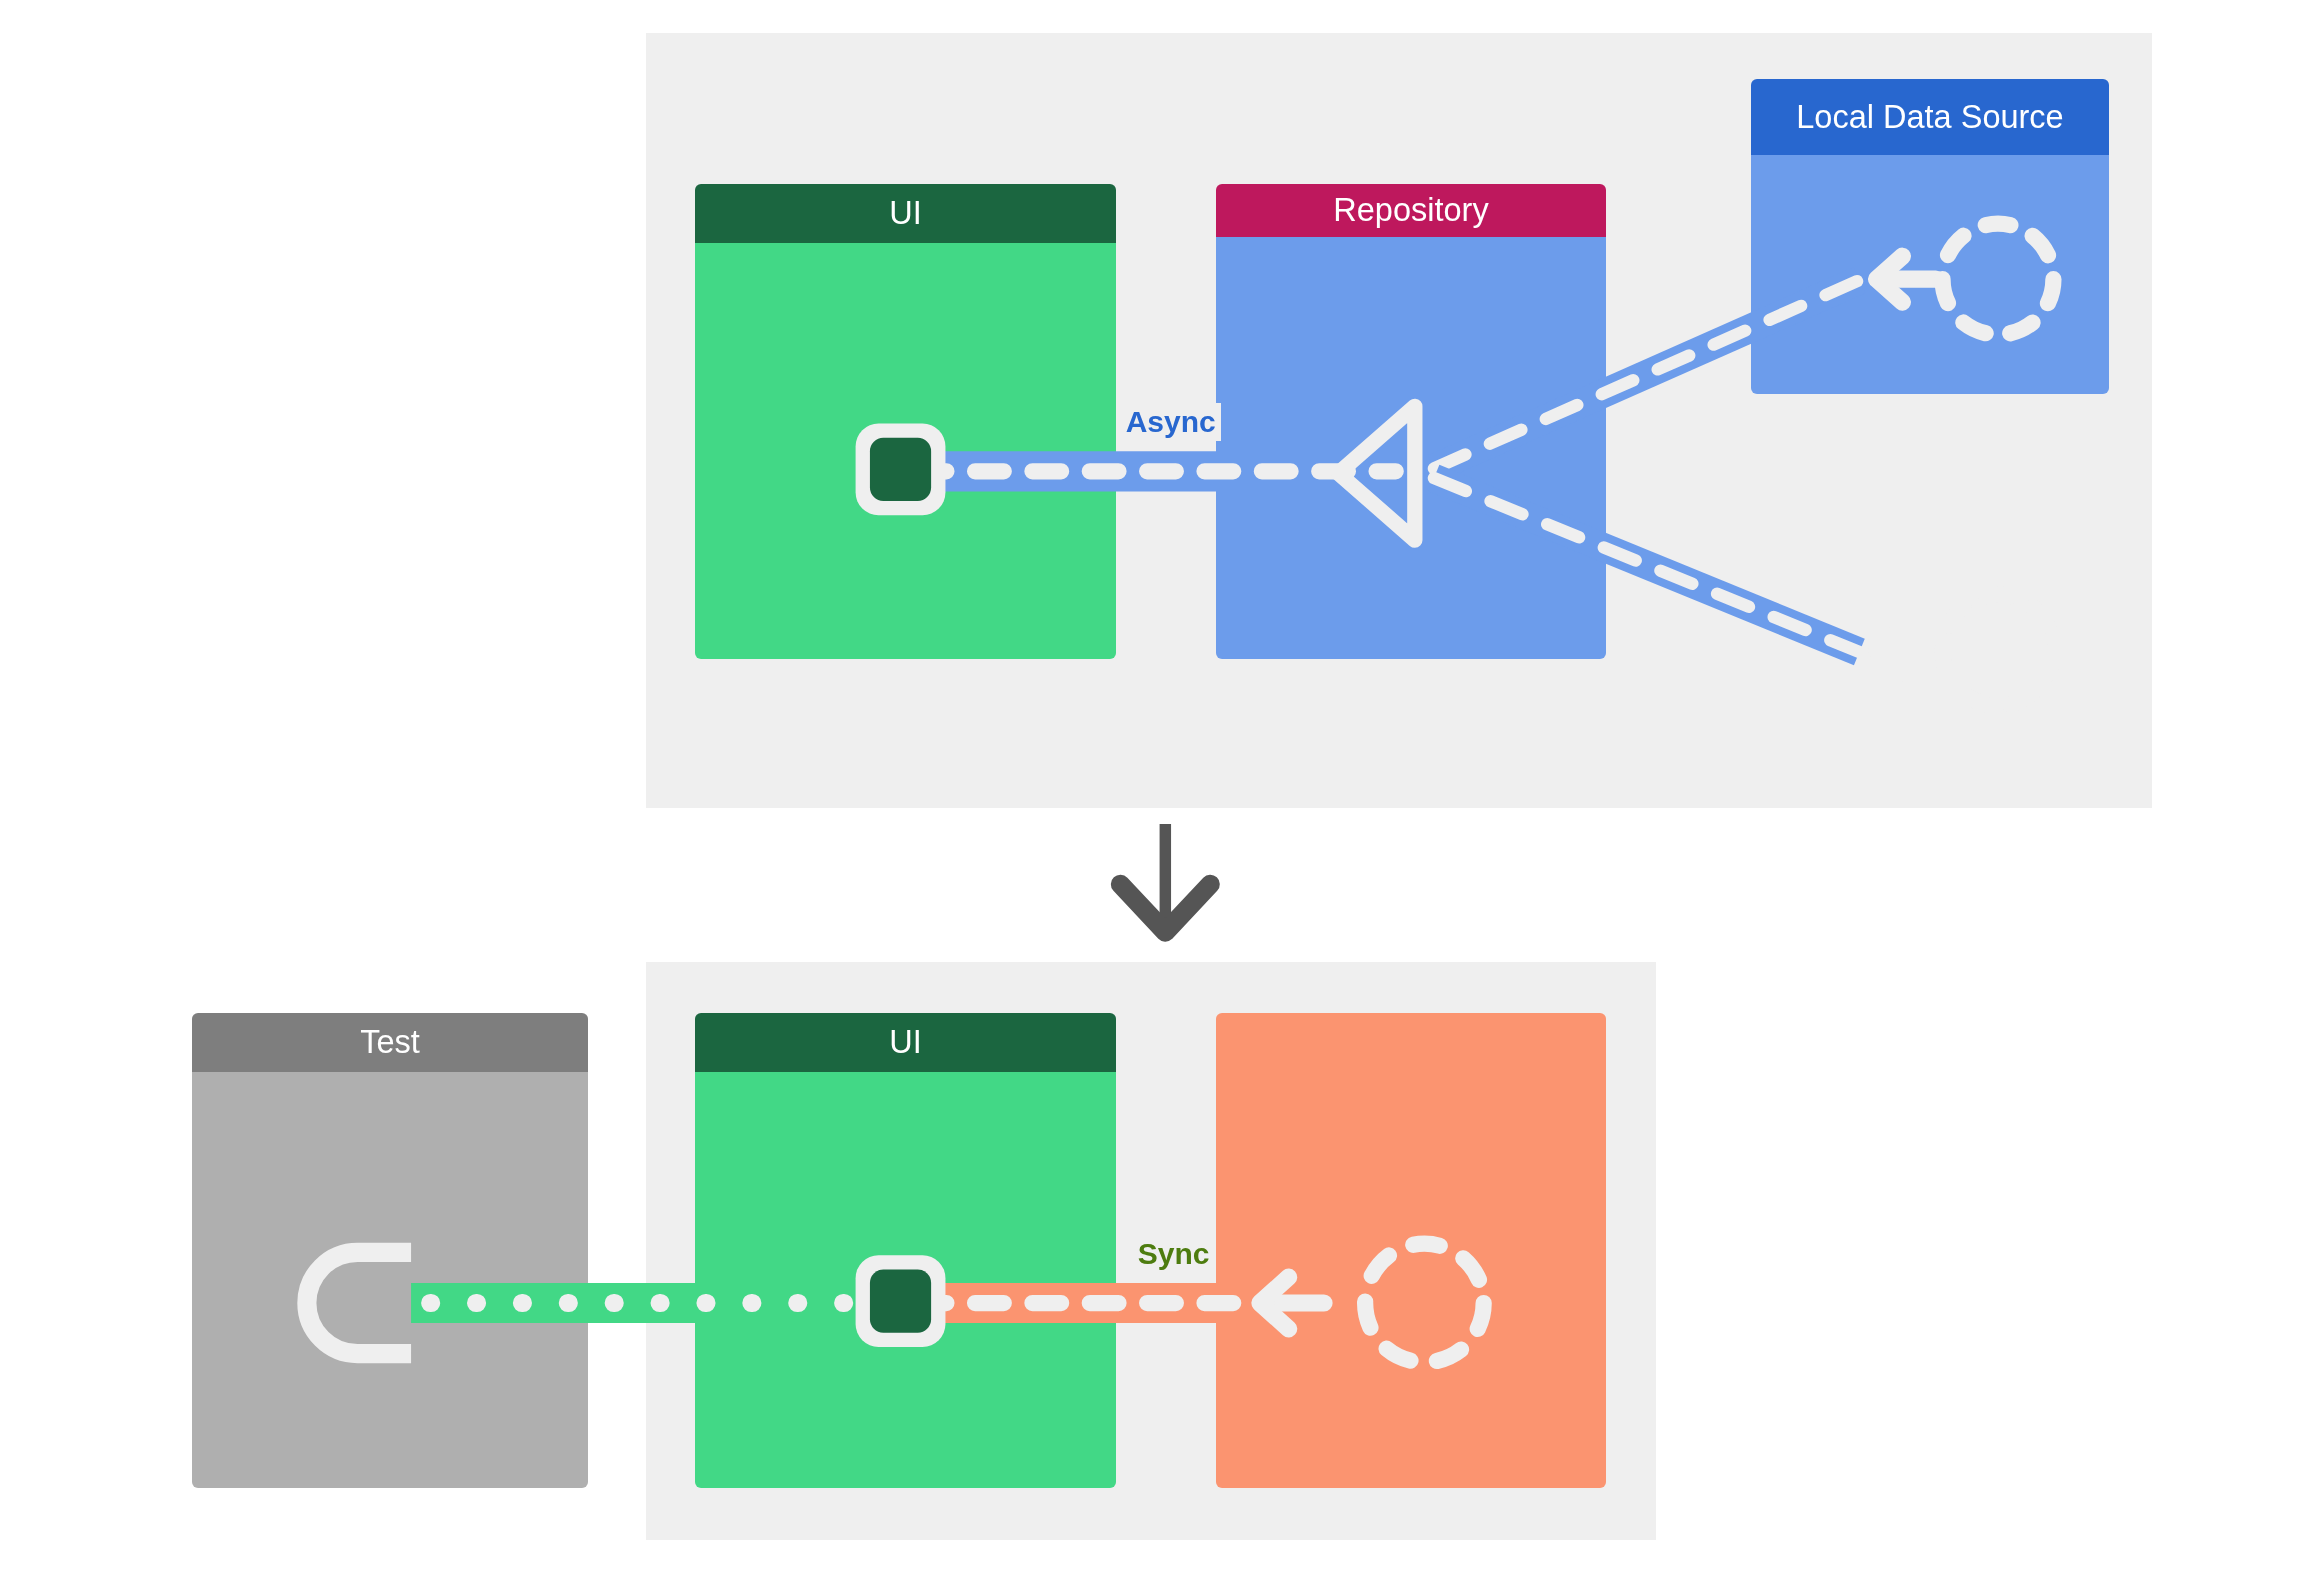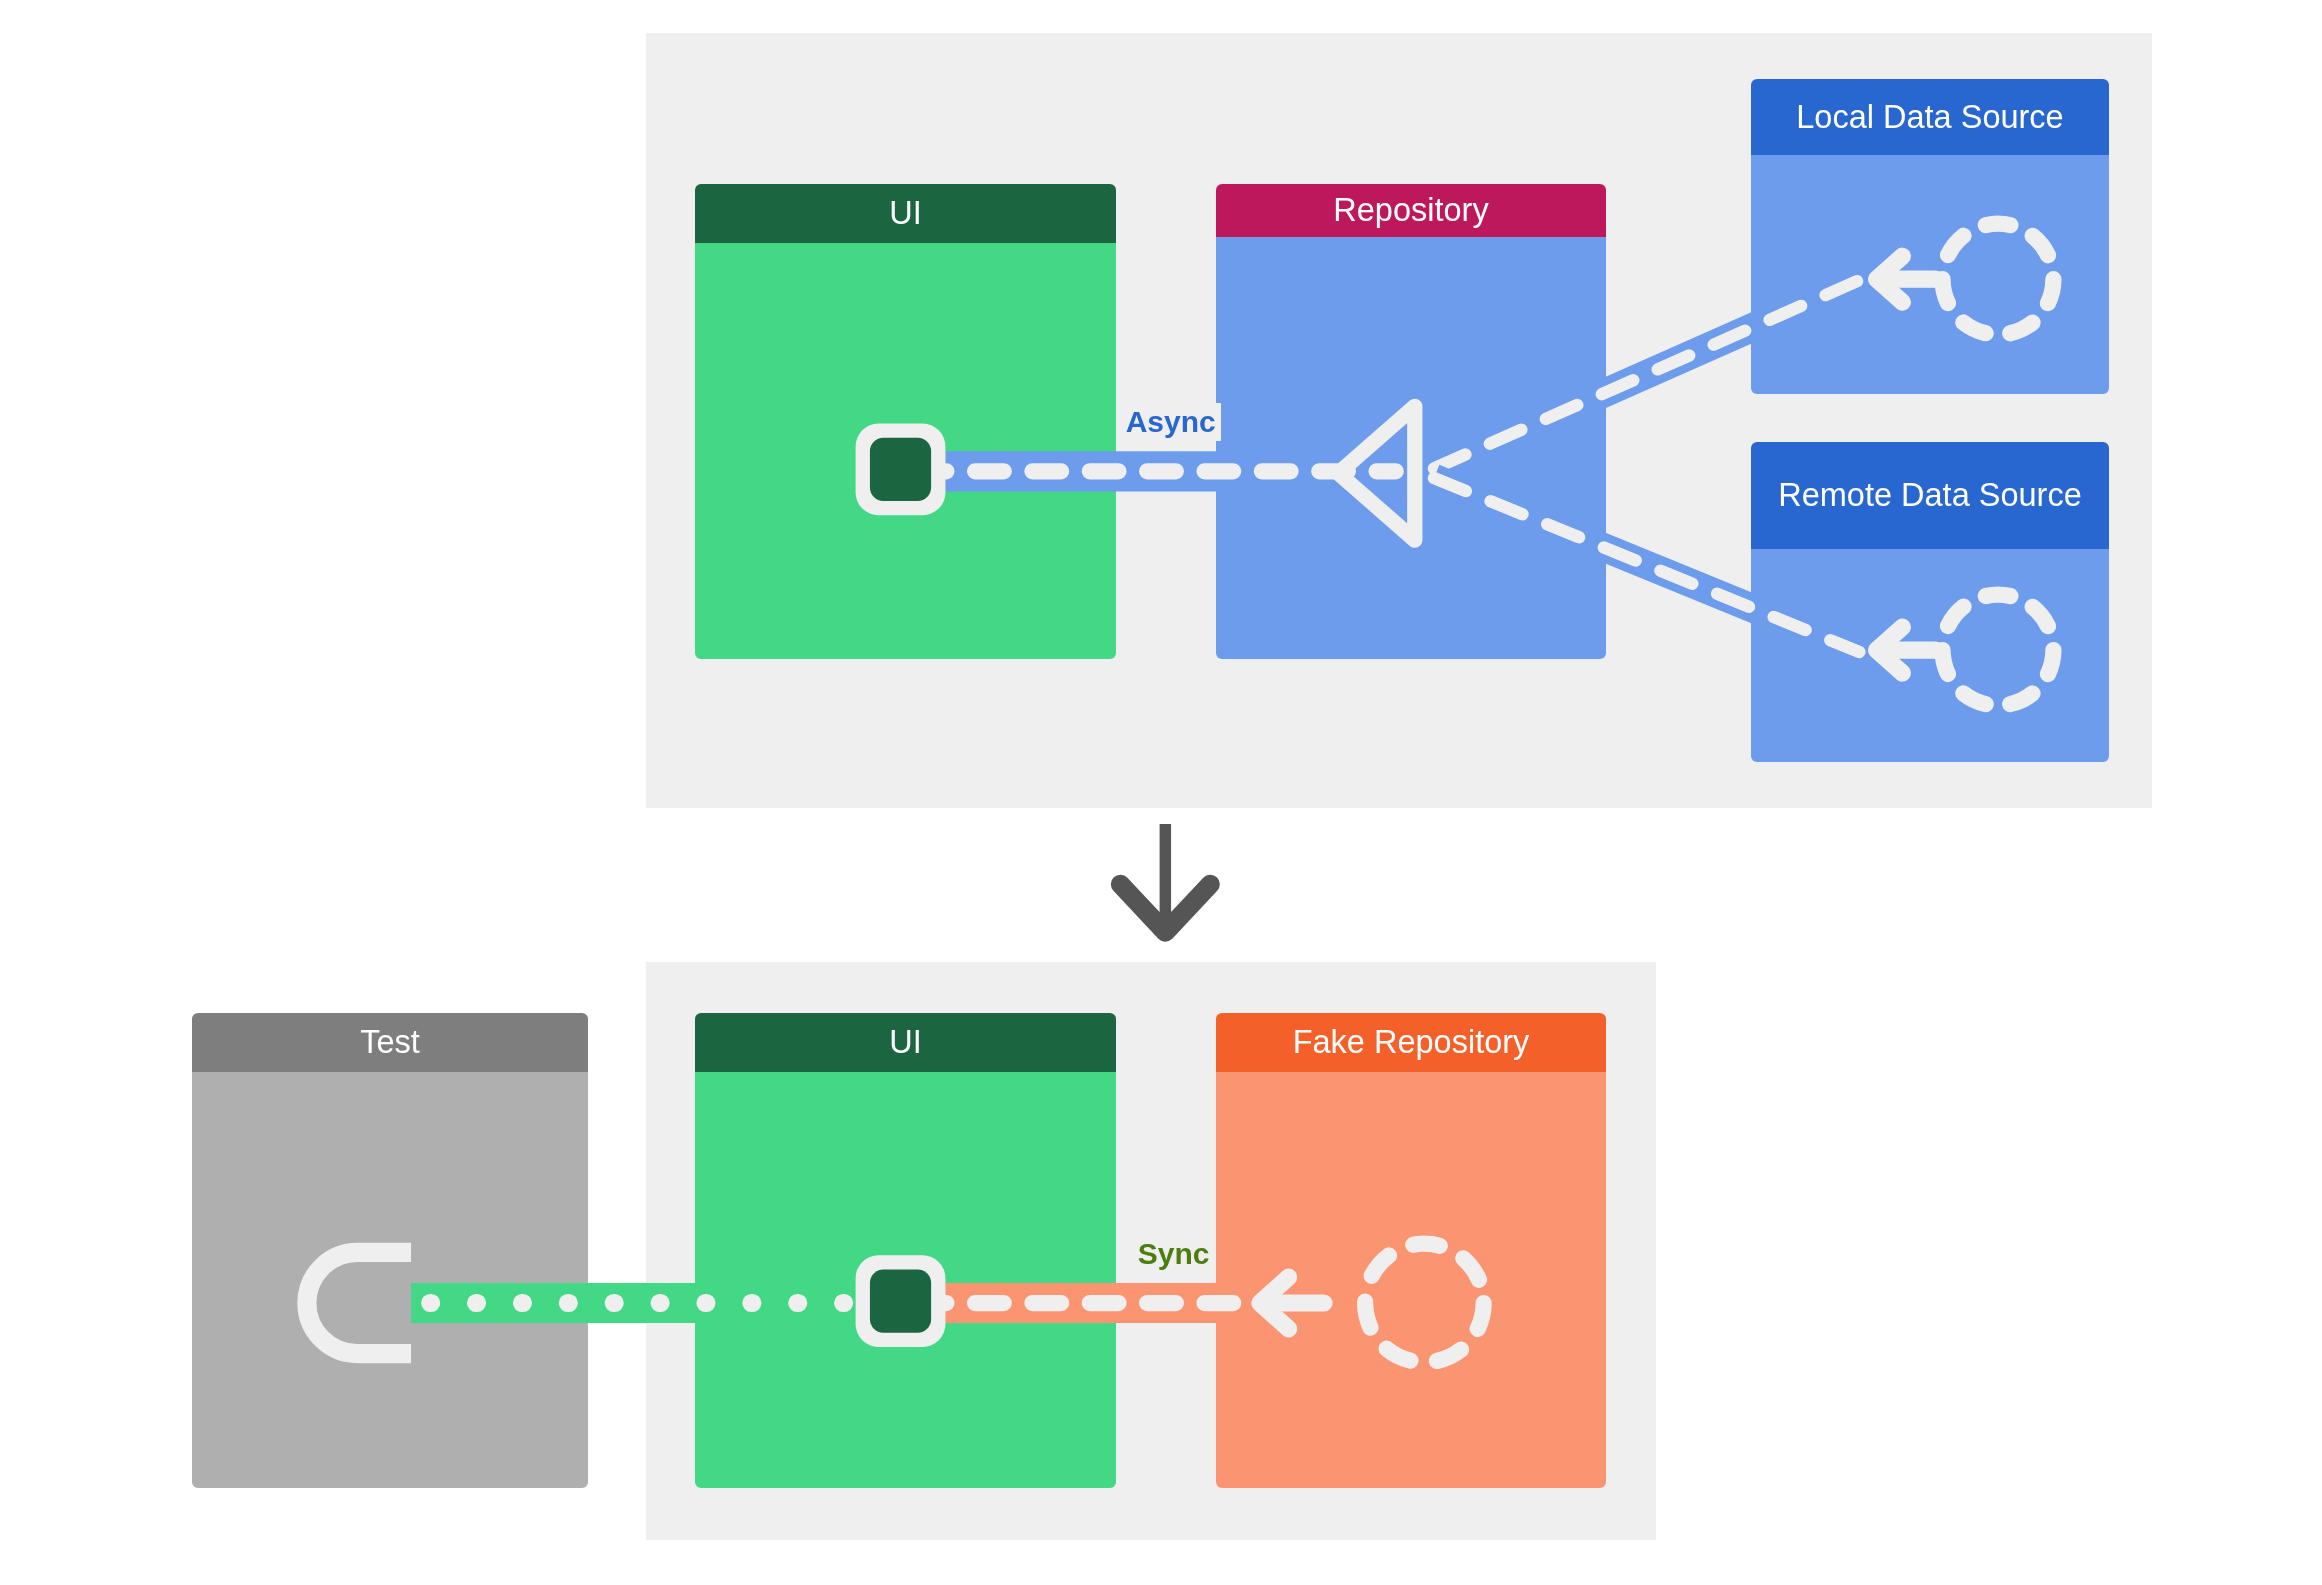--- a/index.html
+++ b/index.html
@@ -78,37 +78,32 @@
   <div class="node" style="left:1216px; top:184px; width:390px; height:475px;">
     <div class="node-header" style="height:53px; background:#be185d;">Repository</div>
     <div class="node-body" style="background:#6C9CEB;"></div>
   </div>
 
   <div class="node" style="left:1751px; top:79px; width:358px; height:315px;">
     <div class="node-header" style="height:76px; background:#2867CF;">Local Data Source</div>
     <div class="node-body" style="background:#6C9CEB;"></div>
   </div>
 
-  <div class="node" style="left:1751px; top:442px; width:358px; height:320px;">
-    <div class="node-header" style="height:107px; background:#2867CF;">Remote Data Source</div>
-    <div class="node-body" style="background:#6C9CEB;"></div>
-  </div>
 
   <div class="node" style="left:192px; top:1013px; width:396px; height:475px;">
     <div class="node-header" style="height:59px; background:#7E7E7E;">Test</div>
     <div class="node-body" style="background:#AFAFAF;"></div>
   </div>
 
   <div class="node" style="left:695px; top:1013px; width:421px; height:475px;">
     <div class="node-header" style="height:59px; background:#1B6640;">UI</div>
     <div class="node-body" style="background:#42D886;"></div>
   </div>
 
   <div class="node" style="left:1216px; top:1013px; width:390px; height:475px;">
-    <div class="node-header" style="height:59px; background:#F4602A;">Fake Repository</div>
     <div class="node-body" style="background:#FB9470;"></div>
   </div>
 
   <svg class="overlay" viewBox="0 0 2430 1659" xmlns="http://www.w3.org/2000/svg">
 
     <g>
       <line x1="1500" y1="490" x2="1945" y2="293" stroke="#6C9CEB" stroke-width="30"></line>
       <line x1="1500" y1="490" x2="1945" y2="293" stroke="#EFEFEF" stroke-width="13" stroke-dasharray="36 28" stroke-linecap="round"></line>
     </g>
 

